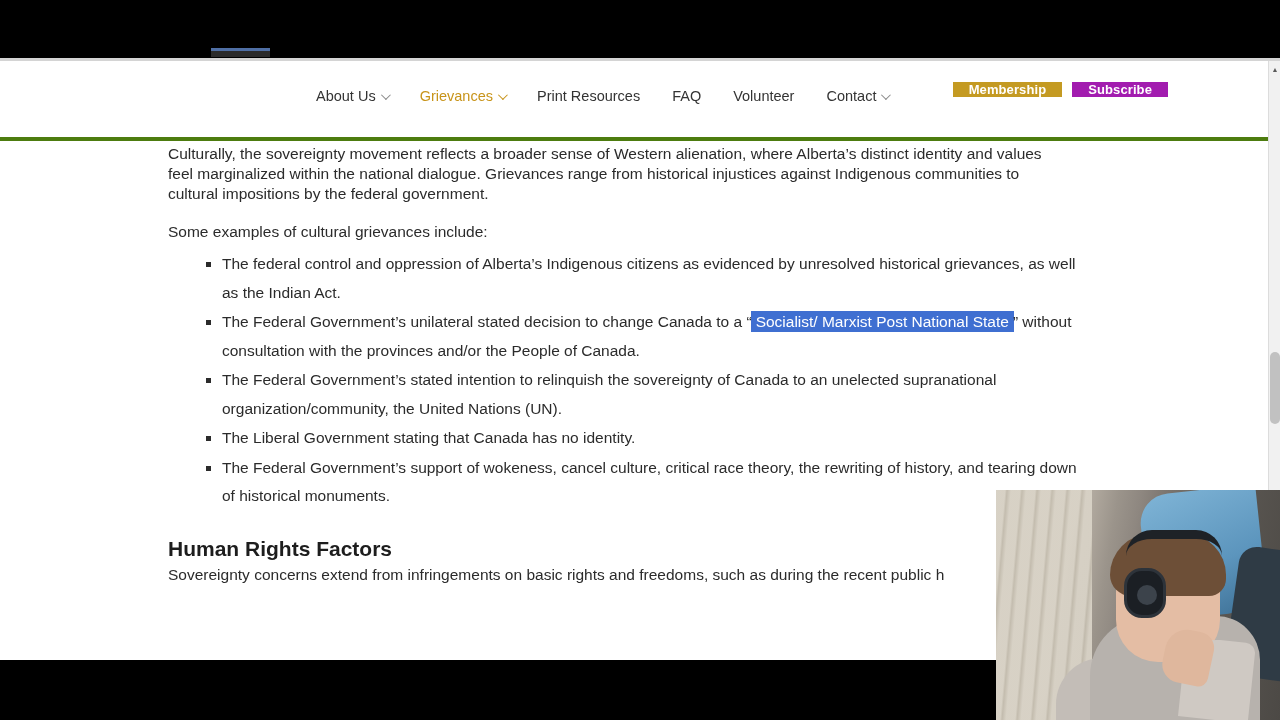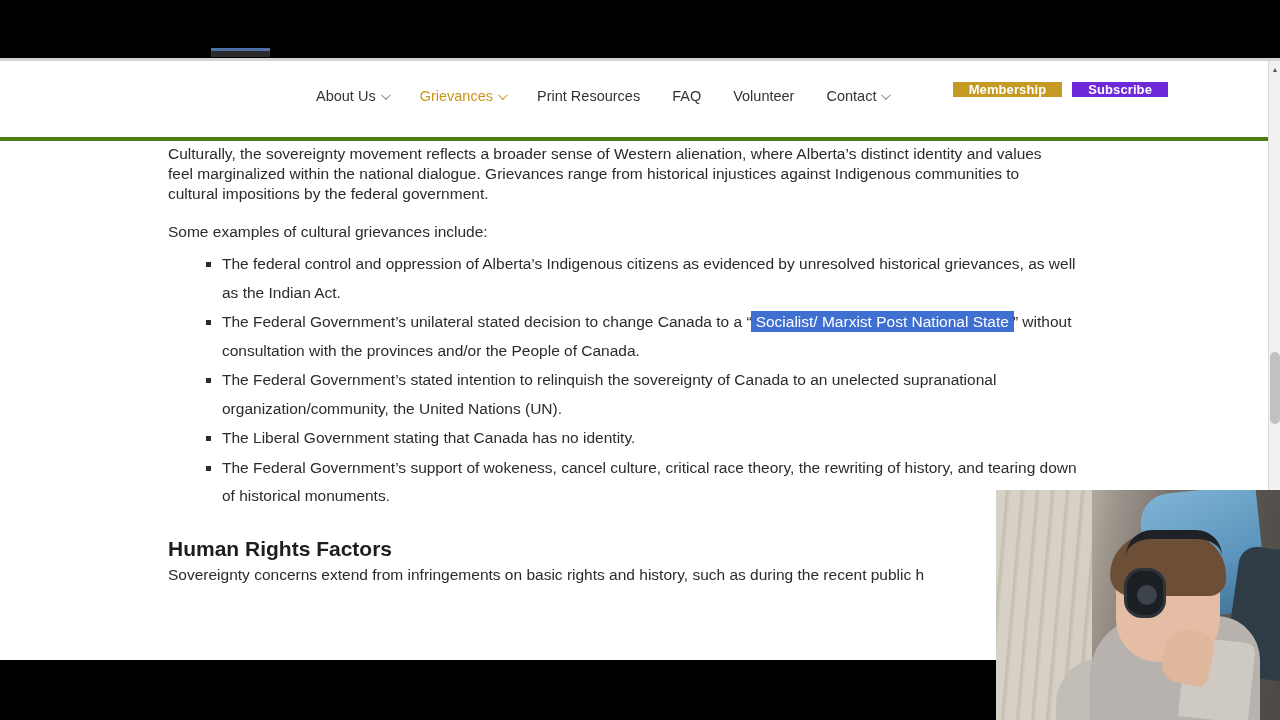--- a/index.html
+++ b/index.html
@@ -99,21 +99,21 @@
     font-size: 13px;
     font-weight: bold;
     color: #ffffff;
     padding: 0 16px;
     border: none;
     cursor: pointer;
     font-family: "Liberation Sans", sans-serif;
     letter-spacing: 0.1px;
   }
   .btn-membership { background: #c49a22; }
-  .btn-subscribe  { background: #6d28d9; }
+  .btn-subscribe  { background: #a21caf; }
 
   
   .content {
     position: absolute;
     left: 168px; top: 55px;
     width: 930px;
     color: #2b2b2b;
   }
   h2.section-title {
     font-size: 21px;
@@ -361,21 +361,21 @@
 
       <ul class="grievances">
         <li>The federal control and oppression of Alberta’s Indigenous citizens as evidenced by unresolved historical grievances, as well as the Indian Act.</li>
         <li><span>The Federal Government’s unilateral stated decision to change Canada to a “</span><span class="sel">Socialist/ Marxist Post National State</span><span>” without consultation with the provinces and/or the People of Canada.</span></li>
         <li>The Federal Government’s stated intention to relinquish the sovereignty of Canada to an unelected supranational organization/community, the United Nations (UN).</li>
         <li>The Liberal Government stating that Canada has no identity.</li>
         <li>The Federal Government’s support of wokeness, cancel culture, critical race theory, the rewriting of history, and tearing down of historical monuments.</li>
       </ul>
 
       <h2 class="section-title-2">Human Rights Factors</h2>
-      <p class="body">Sovereignty concerns extend from infringements on basic rights and history, such as during the recent public h</p>
+      <p class="body">Sovereignty concerns extend from infringements on basic rights and freedoms, such as during the recent public h</p>
     </div>
   </div>
 
   <div class="scrollbar">
     <div class="sb-arrow up">▲</div>
     <div class="sb-thumb"></div>
     <div class="sb-arrow down">▼</div>
   </div>
 
   <div class="bottom-bar"></div>

